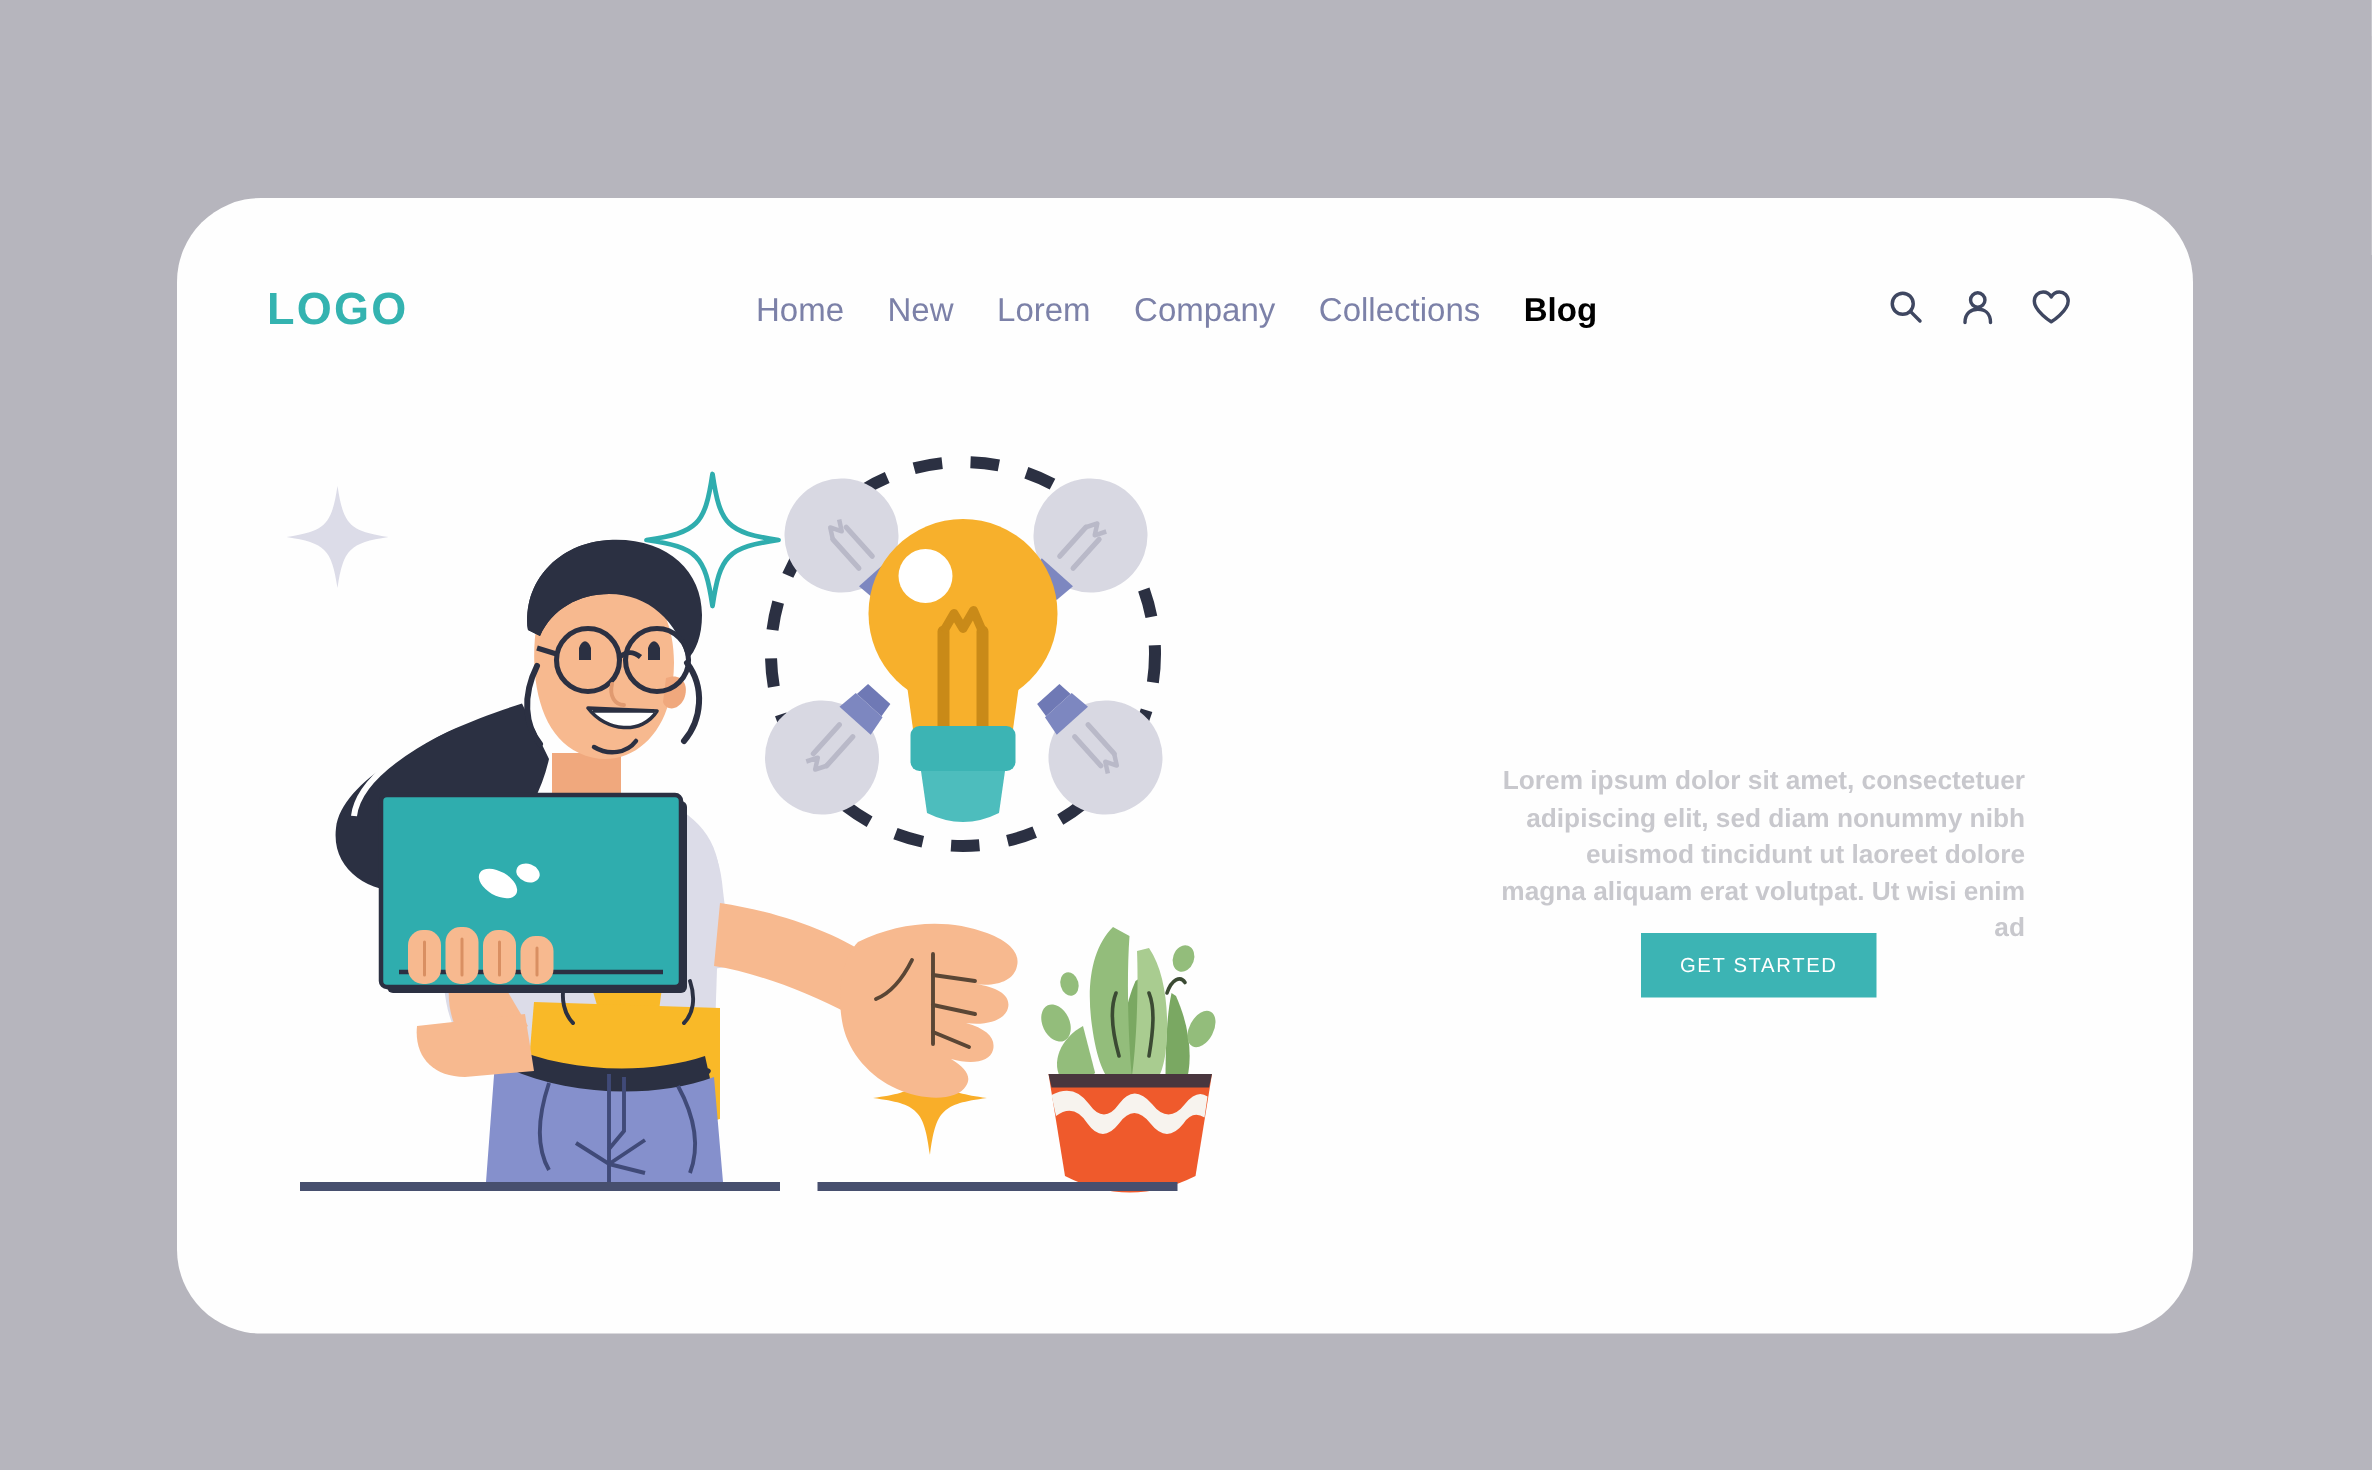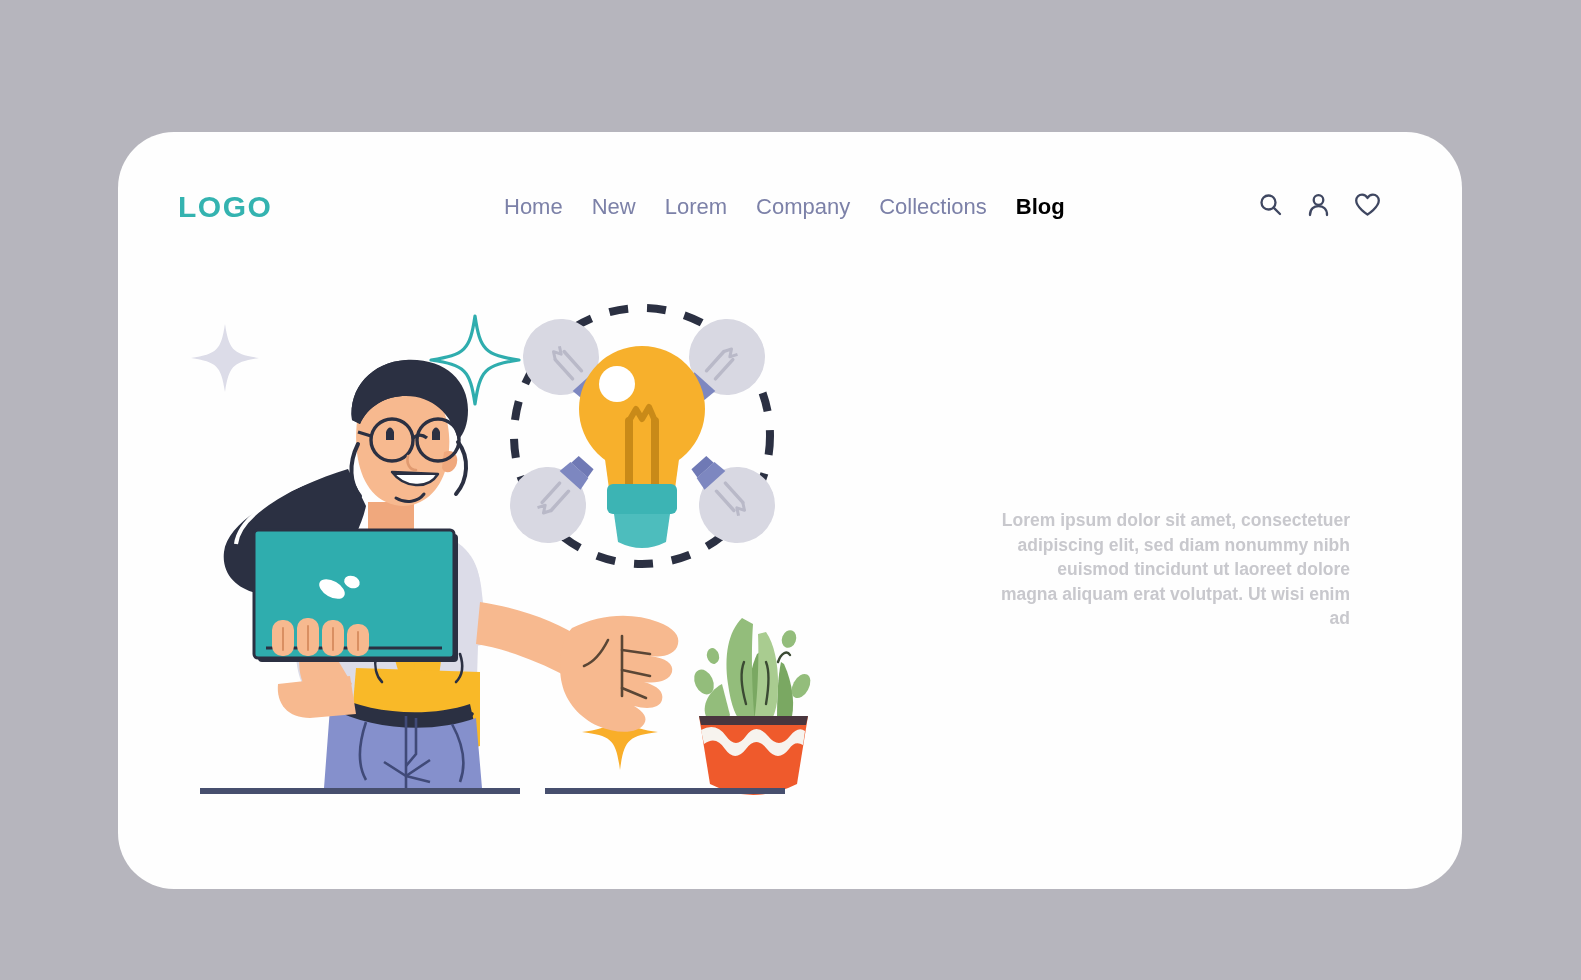--- a/index.html
+++ b/index.html
@@ -144,20 +144,21 @@
       </svg>
     </span>
     <span class="hicon">
       <svg width="27" height="25" viewBox="0 0 27 25">
         <path d="M13.5 22.5 C13.5 22.5 2.2 15.4 2.2 8.6 C2.2 5.1 4.9 2.6 8.1 2.6 C10.4 2.6 12.4 4 13.5 6 C14.6 4 16.6 2.6 18.9 2.6 C22.1 2.6 24.8 5.1 24.8 8.6 C24.8 15.4 13.5 22.5 13.5 22.5 Z" fill="none" stroke="#3f4761" stroke-width="2.3" stroke-linejoin="round"></path>
       </svg>
     </span>
   </div>
 
   <div id="hero-body">Lorem ipsum dolor sit amet, consectetuer adipiscing elit, sed diam nonummy nibh euismod tincidunt ut laoreet dolore magna aliquam erat volutpat. Ut wisi enim ad</div>
+  <button id="cta">GET STARTED</button>
 
   <div id="illustration">
     <svg width="640" height="530" viewBox="0 0 640 530">
 
       <g>
         <path d="M45 40 C49 66 53 70 79 74 C53 78 49 82 45 108 C41 82 37 78 11 74 C37 70 41 66 45 40 Z" fill="#dcdce8"></path>
       </g>
 
       <g>
         <path d="M295 32 C300 66 305 71 339 76 C305 81 300 86 295 120 C290 86 285 81 251 76 C285 71 290 66 295 32 Z" fill="none" stroke="#2fadae" stroke-width="3.2" stroke-linejoin="round"></path>

